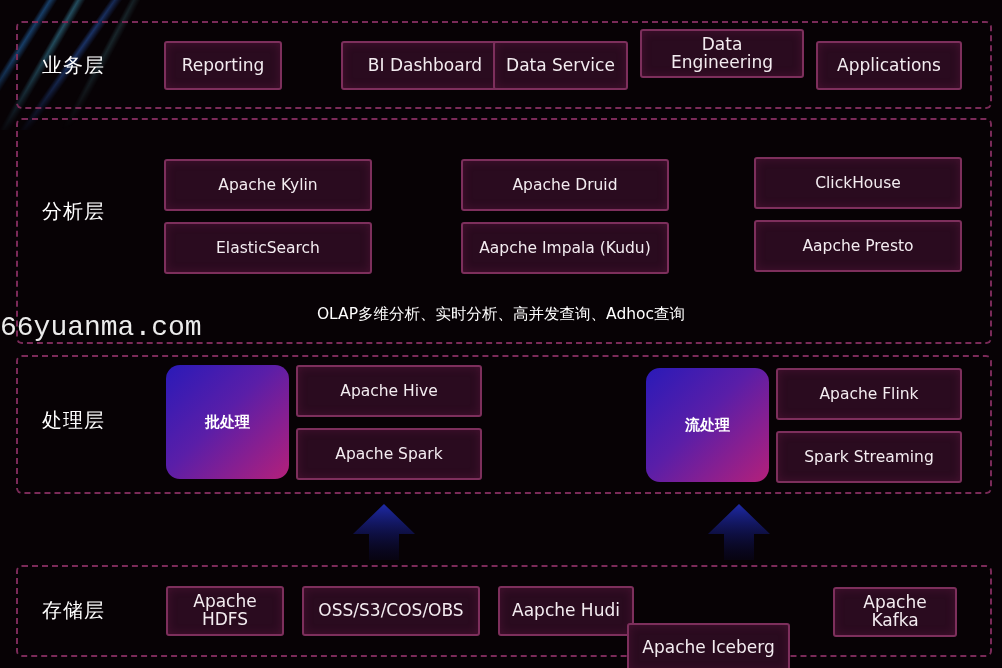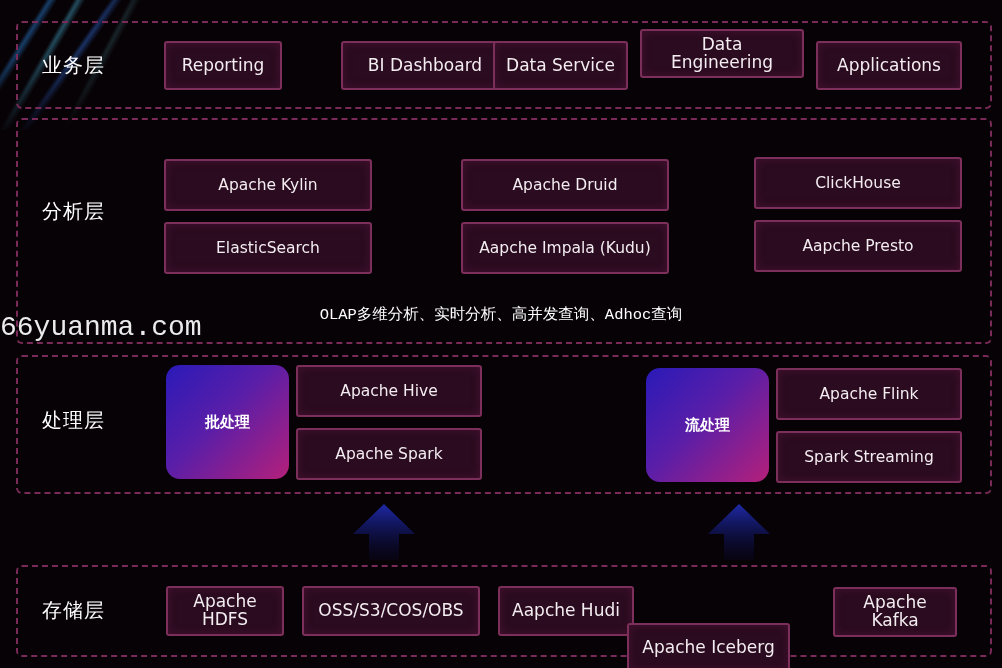--- a/index.html
+++ b/index.html
@@ -24,21 +24,21 @@
     box-shadow: inset 0 0 10px rgba(120,30,80,0.35); }
   .box.biz { font-size: 17px; }
   .box.ana { font-size: 15.5px; }
   .box.proc { font-size: 15.5px; }
   .box.store { font-size: 17px; }
 
   .grad { position: absolute; display: flex; align-items: center; justify-content: center; border-radius: 14px;
     background: linear-gradient(135deg, #2a1ab8 0%, #5a1ea8 45%, #b4207a 100%);
     color: #fff; font-size: 15px; font-weight: bold; }
 
-  .caption { position: absolute; left: 0; width: 1002px; top: 304px; text-align: center; font-size: 15.5px; color: #ffffff; font-family: Liberation Mono, monospace; }
+  .caption { position: absolute; left: 0; width: 1002px; top: 304px; text-align: center; font-size: 15.5px; color: #ffffff; }
   .watermark { position: absolute; left: 0; width: 1002px; top: 312px; text-align: left; font-size: 28px; color: rgba(255,255,255,0.92);
     font-family: Liberation Mono, monospace; }
 
   .arrow { position: absolute; width: 70px; height: 60px; }
 </style>
 </head>
 <body>
 
 <div class="streaks"></div>
 

